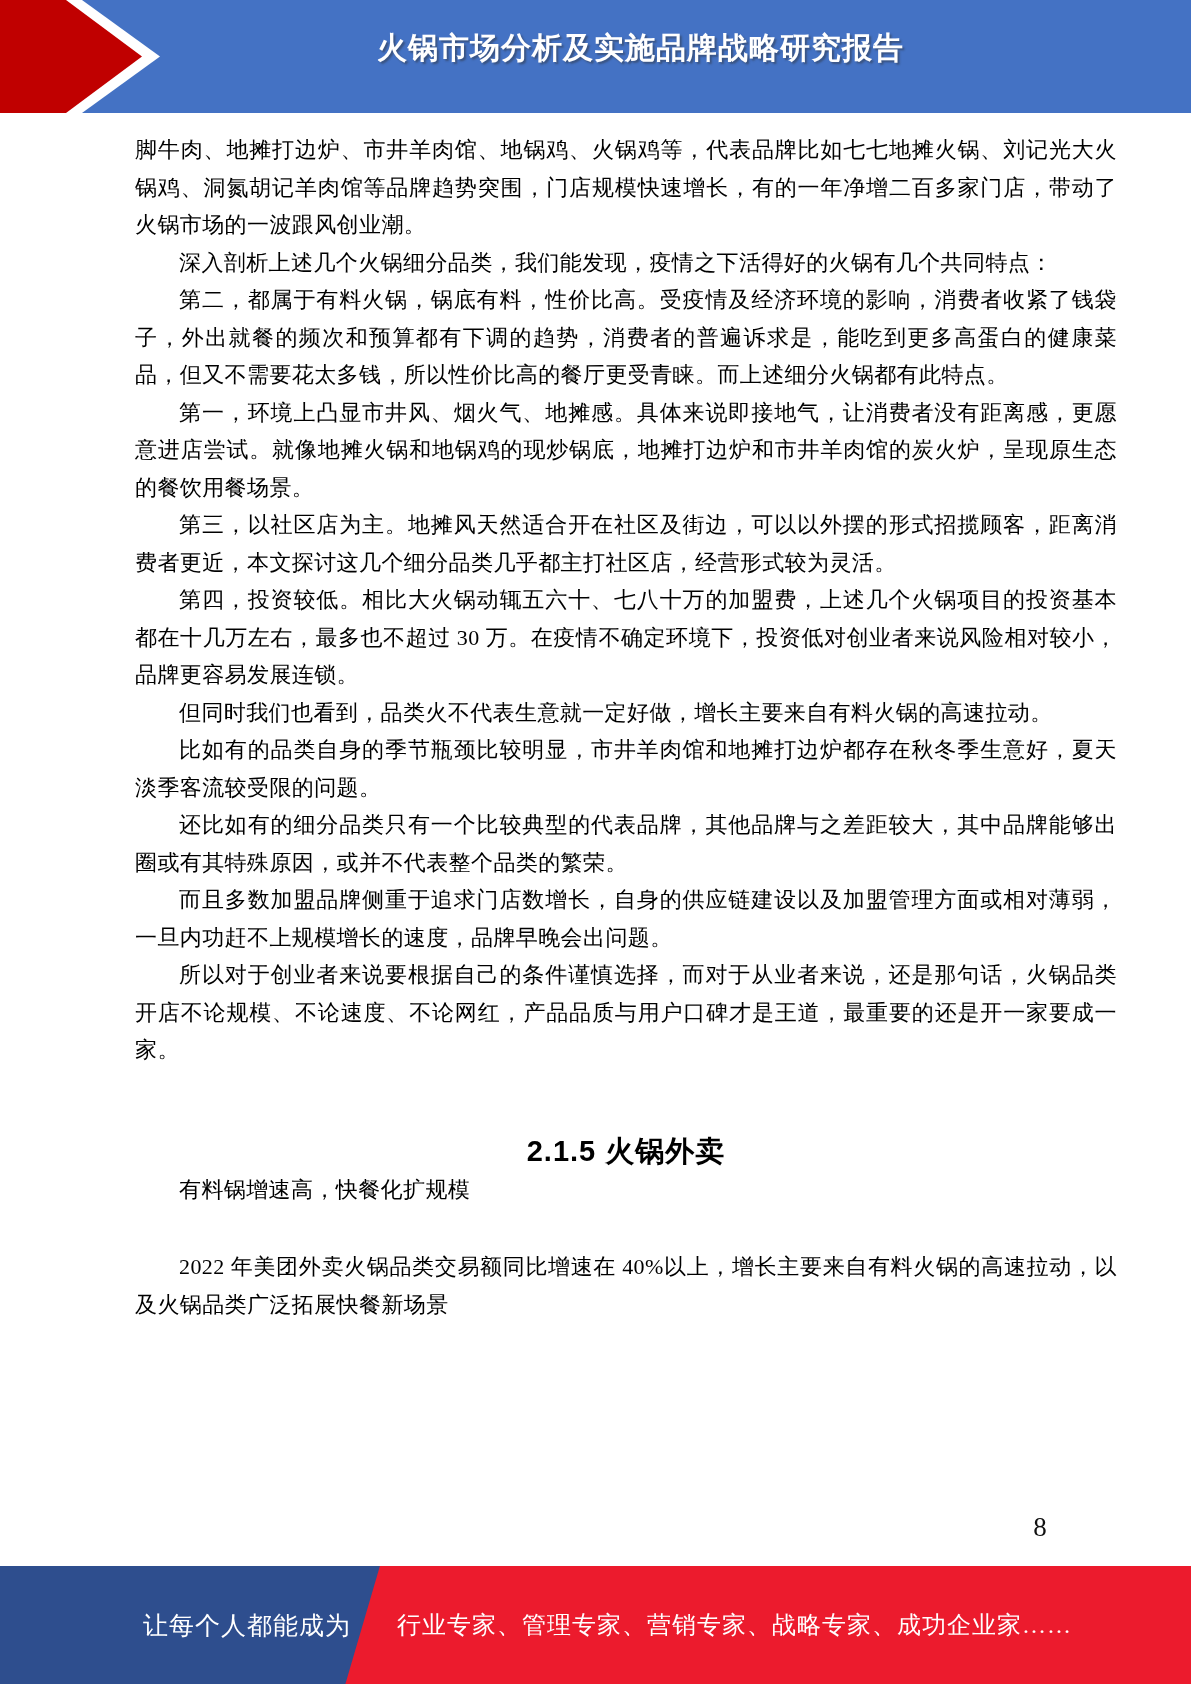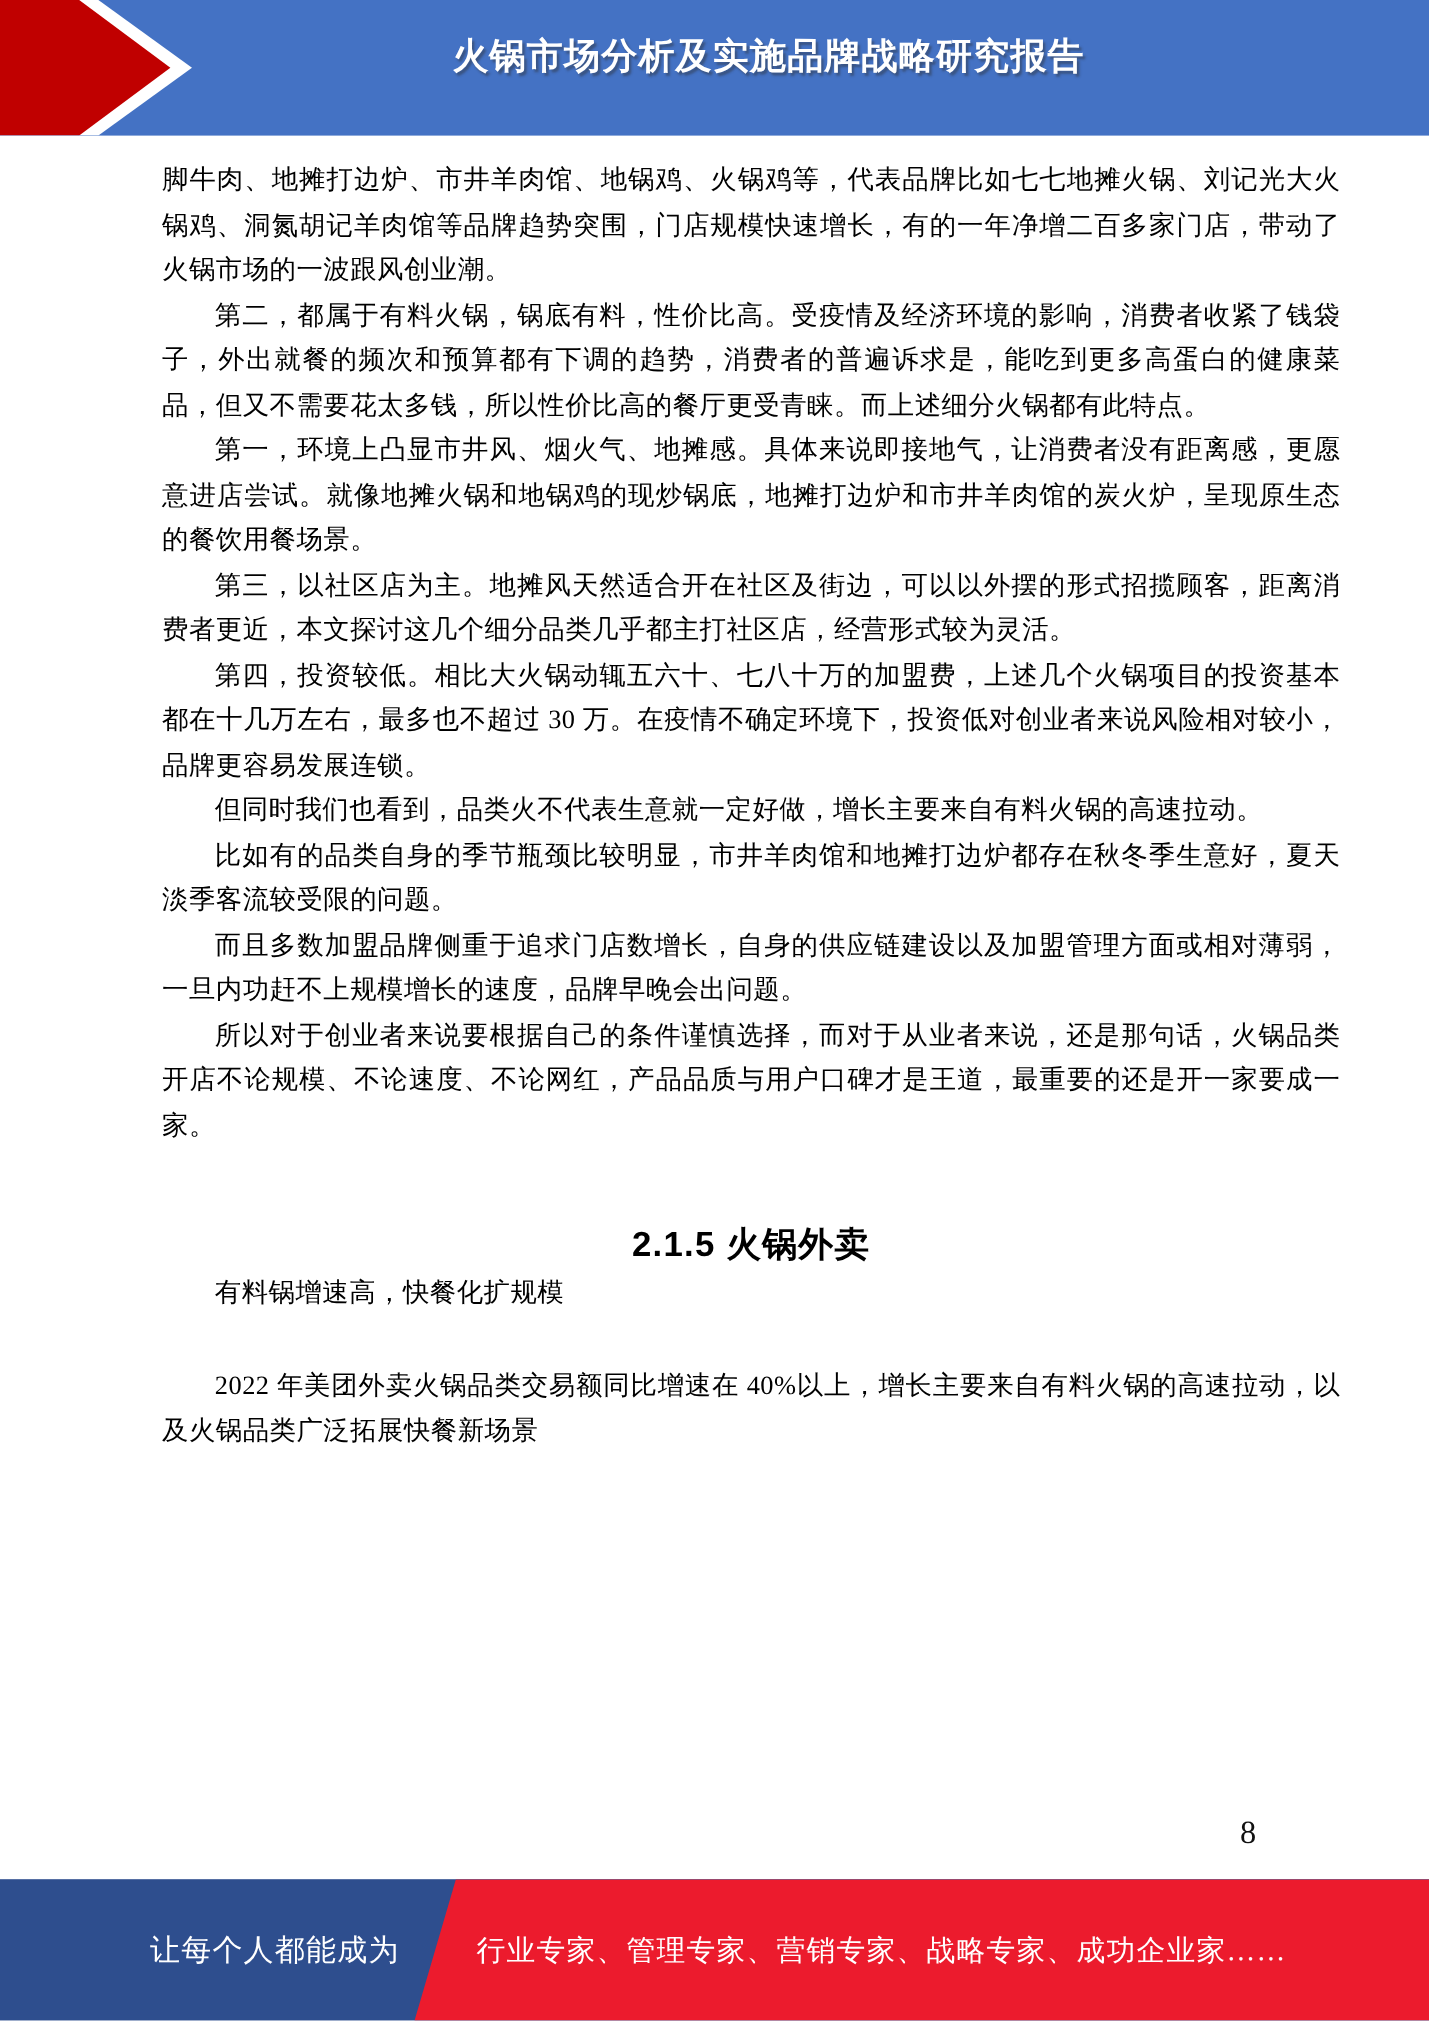--- a/index.html
+++ b/index.html
@@ -55,45 +55,47 @@
   }
   .footer-red {
     position:absolute; top:0; left:0; right:0; bottom:0;
     background:var(--footer-red,#EC1B2D);
     clip-path:polygon(31.9% 0, 100% 0, 100% 100%, 29% 100%);
   }
   .footer-left, .footer-right {
     position:absolute; top:50%; transform:translateY(-50%);
     color:#ffffff; white-space:nowrap; z-index:2;
   }
-  .footer-left  { left:125px; font-size:25px; letter-spacing:1px; }
+  .footer-left  { left:143px; font-size:25px; letter-spacing:1px; }
   .footer-right { left:397px; font-size:24px; letter-spacing:1px; }
 </style>
 </head>
 <body>
 
 <div class="page">
 
   <header class="banner">
     <svg class="banner-arrow" viewBox="0 0 200 113" preserveAspectRatio="none" aria-hidden="true">
       <polygon points="0,0 82,0 160,56.5 82,113 0,113" style="fill:#ffffff"></polygon>
       <polygon points="0,0 66,0 142,56.5 66,113 0,113" style="fill:var(--header-red,#C00000)"></polygon>
     </svg>
     <h1 class="banner-title">火锅市场分析及实施品牌战略研究报告</h1>
   </header>
 
   <main class="content">
     <div>
         <p class="no-indent">脚牛肉、地摊打边炉、市井羊肉馆、地锅鸡、火锅鸡等，代表品牌比如七七地摊火锅、刘记光大火锅鸡、洞氮胡记羊肉馆等品牌趋势突围，门店规模快速增长，有的一年净增二百多家门店，带动了火锅市场的一波跟风创业潮。</p>
+        <p class="indent">深入剖析上述几个火锅细分品类，我们能发现，疫情之下活得好的火锅有几个共同特点：</p>
         <p class="indent">第二，都属于有料火锅，锅底有料，性价比高。受疫情及经济环境的影响，消费者收紧了钱袋子，外出就餐的频次和预算都有下调的趋势，消费者的普遍诉求是，能吃到更多高蛋白的健康菜品，但又不需要花太多钱，所以性价比高的餐厅更受青睐。而上述细分火锅都有此特点。</p>
         <p class="indent">第一，环境上凸显市井风、烟火气、地摊感。具体来说即接地气，让消费者没有距离感，更愿意进店尝试。就像地摊火锅和地锅鸡的现炒锅底，地摊打边炉和市井羊肉馆的炭火炉，呈现原生态的餐饮用餐场景。</p>
         <p class="indent">第三，以社区店为主。地摊风天然适合开在社区及街边，可以以外摆的形式招揽顾客，距离消费者更近，本文探讨这几个细分品类几乎都主打社区店，经营形式较为灵活。</p>
         <p class="indent">第四，投资较低。相比大火锅动辄五六十、七八十万的加盟费，上述几个火锅项目的投资基本都在十几万左右，最多也不超过 30 万。在疫情不确定环境下，投资低对创业者来说风险相对较小，品牌更容易发展连锁。</p>
         <p class="indent">但同时我们也看到，品类火不代表生意就一定好做，增长主要来自有料火锅的高速拉动。</p>
         <p class="indent">比如有的品类自身的季节瓶颈比较明显，市井羊肉馆和地摊打边炉都存在秋冬季生意好，夏天淡季客流较受限的问题。</p>
+        <p class="indent">还比如有的细分品类只有一个比较典型的代表品牌，其他品牌与之差距较大，其中品牌能够出圈或有其特殊原因，或并不代表整个品类的繁荣。</p>
         <p class="indent">而且多数加盟品牌侧重于追求门店数增长，自身的供应链建设以及加盟管理方面或相对薄弱，一旦内功赶不上规模增长的速度，品牌早晚会出问题。</p>
         <p class="indent">所以对于创业者来说要根据自己的条件谨慎选择，而对于从业者来说，还是那句话，火锅品类开店不论规模、不论速度、不论网红，产品品质与用户口碑才是王道，最重要的还是开一家要成一家。</p>
       </div>
     <h2 class="section-heading">2.1.5 火锅外卖</h2>
     <p class="subtitle indent">有料锅增速高，快餐化扩规模</p>
     <div class="section-paras">
         <p class="indent">2022 年美团外卖火锅品类交易额同比增速在 40%以上，增长主要来自有料火锅的高速拉动，以及火锅品类广泛拓展快餐新场景</p>
       </div>
   </main>
 

